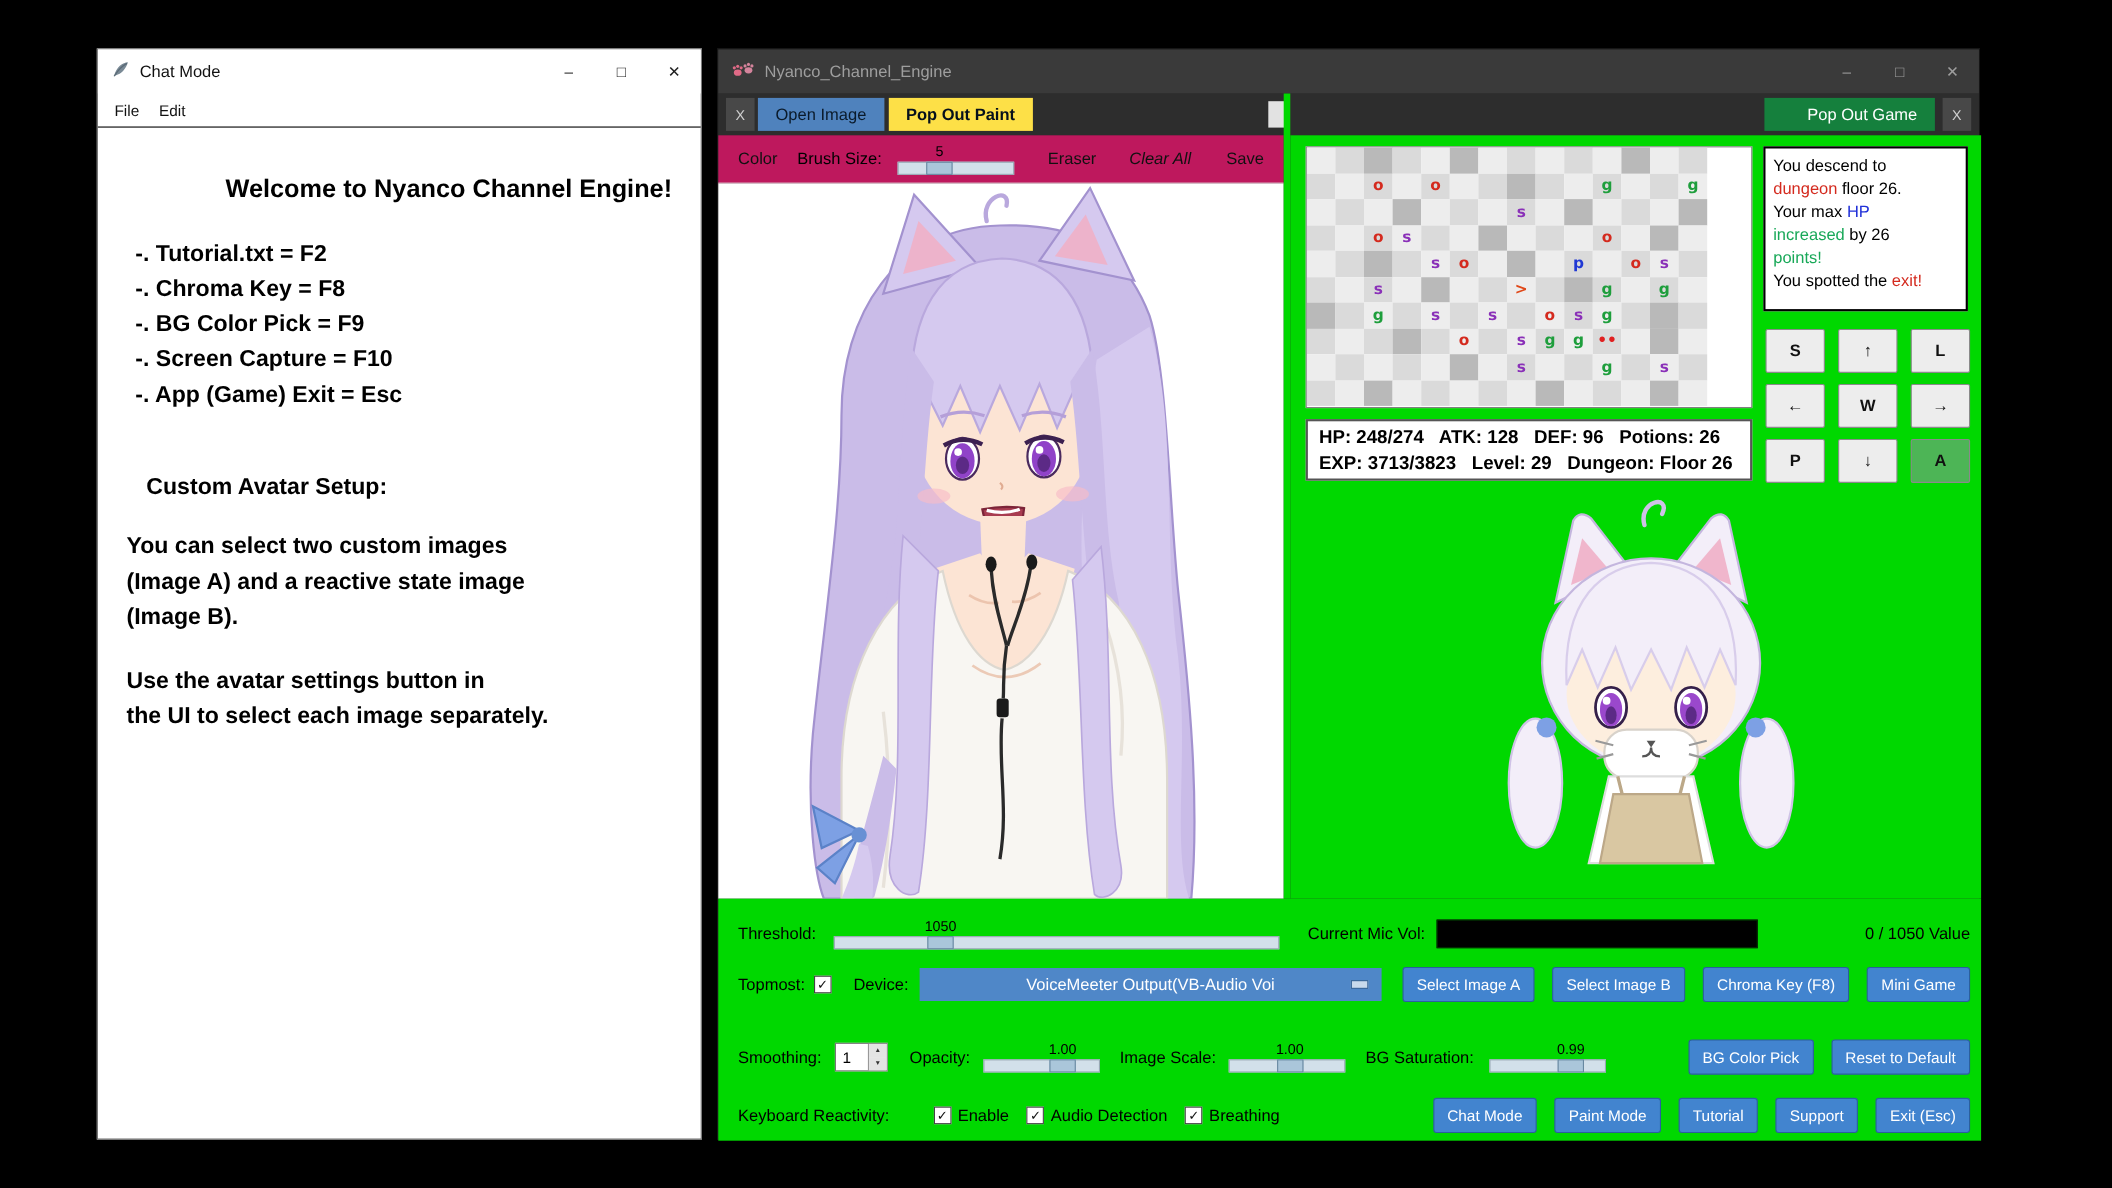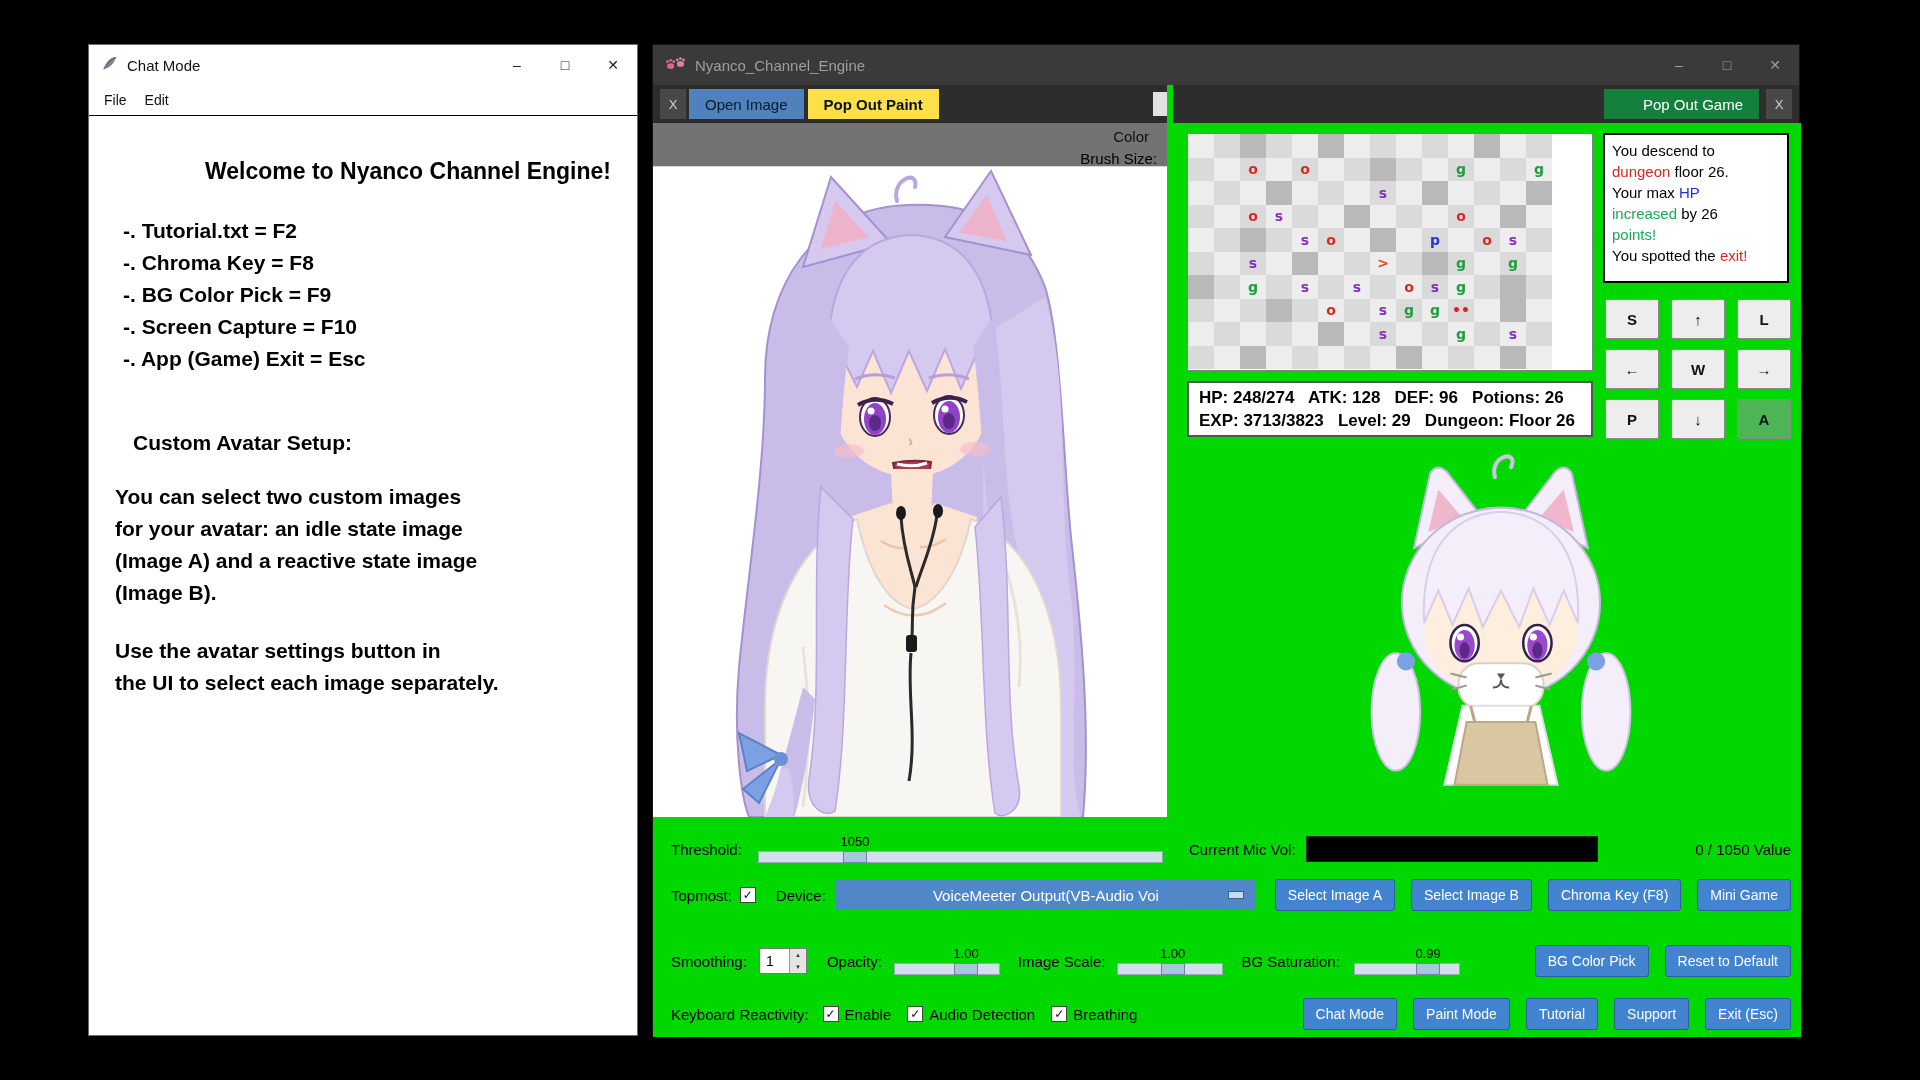--- a/index.html
+++ b/index.html
@@ -28,21 +28,21 @@
   .tabbar{position:absolute;left:0;top:40px;width:100%;height:38px;background:#2d2d2d;display:flex;align-items:center;padding:0 4px;box-sizing:border-box;}
   .tab-x{width:26px;height:30px;background:#484848;color:#cfcfcf;display:flex;align-items:center;justify-content:center;font-size:13px;margin:0 3px;}
   .tab{height:30px;padding:0 16px;display:flex;align-items:center;font-size:15px;margin-right:4px;white-space:nowrap;}
   .tab.open-image{background:#4f82bd;color:#0a1a2a;}
   .tab.paint{background:#fde047;color:#06101c;font-weight:bold;}
   .tab.game-btn{background:#15803d;color:#fff;margin-left:auto;padding-left:39px;}
   .tab-scrollbox{position:absolute;left:500px;top:7px;width:15px;height:24px;background:#e2e2e2;}
   .green-strip{position:absolute;left:514px;top:40px;width:6px;height:732px;background:#00d800;z-index:5;}
   
   .paint-col{position:absolute;left:0;top:78px;width:514px;height:694px;}
-  .paint-toolbar{height:44px;background:#737373;border-bottom:1px solid #d8d8d8;display:flex;align-items:flex-end;padding:0 10px;box-sizing:border-box;flex-direction:column;}
+  .paint-toolbar{height:44px;background:#be185d;border-bottom:1px solid #d8d8d8;display:flex;align-items:center;padding:0 10px;box-sizing:border-box;}
   .flat-btn{font-size:15px;color:#111;padding:5px 8px;background:transparent;border:none;font-family:inherit;white-space:nowrap;}
   .paint-canvas{position:absolute;top:44px;left:0;width:514px;height:650px;background:#fff;}
   
   .tkslider{position:relative;padding-top:16px;}
   .trough{position:relative;height:12px;background:#d2e0ea;border:1px solid #98a8b4;box-sizing:border-box;}
   .handle{position:absolute;top:16px;width:24px;height:12px;background:#aac6da;border:1px solid #6888a0;box-sizing:border-box;transform:translateX(-50%);}
   .sl-val{position:absolute;top:-1px;font-size:13px;color:#000;transform:translateX(-50%);font-weight:normal;white-space:nowrap;}
   #brush-slider{width:120px;margin-left:14px;}
   
   .game-area{position:absolute;left:520px;top:78px;width:628px;height:694px;background:#00d800;}
@@ -59,21 +59,21 @@
   .pad{position:absolute;left:432px;top:176px;width:186px;display:grid;grid-template-columns:repeat(3,54px);gap:10px 12px;}
   .pad-btn{height:40px;background:#ededed;border:1px solid #8a8a8a;font-size:15px;font-weight:bold;font-family:inherit;border-radius:2px;color:#111;}
   .pad-btn.active{background:#4db556;}
   .chibi{position:absolute;left:196px;top:328px;width:264px;height:364px;}
   
   .bottom-panel{position:absolute;left:0;top:772px;width:1148px;height:220px;background:#00d800;}
   .b-row{position:absolute;left:18px;right:10px;display:flex;align-items:center;}
   #row1{top:10px;height:44px;}
   #row2{top:62px;height:32px;}
   #row3{top:122px;height:44px;}
-  #row4{top:182px;height:30px;}
+  #row4{top:182px;height:30px;gap:26px;}
   .g-label{font-size:15px;color:#000;white-space:nowrap;}
   #threshold-slider{width:405px;margin-left:16px;}
   .mic-bar{width:290px;height:24px;background:#000;margin-left:10px;border:1px solid #003300;}
   .mic-val{margin-left:auto;font-size:15px;color:#000;white-space:nowrap;}
   .chk{display:flex;align-items:center;gap:6px;}
   .box{width:16px;height:16px;background:#fff;border:1px solid #444;display:flex;align-items:center;justify-content:center;font-size:12px;color:#111;box-sizing:border-box;}
   .clbl{font-size:15px;color:#000;white-space:nowrap;}
   .dropdown{margin-left:10px;width:420px;height:30px;background:#4f87c8;color:#fff;display:flex;align-items:center;justify-content:center;box-sizing:border-box;font-size:15px;position:relative;white-space:nowrap;}
   .dd-ind{position:absolute;right:12px;top:50%;transform:translateY(-50%);width:16px;height:8px;background:#c8daec;border:1px solid #2e5f96;box-sizing:border-box;}
   .btn-row{margin-left:auto;display:flex;gap:16px;}
@@ -113,21 +113,20 @@
     <div class="shortcuts">
         <div>-. Tutorial.txt = F2</div>
         <div>-. Chroma Key = F8</div>
         <div>-. BG Color Pick = F9</div>
         <div>-. Screen Capture = F10</div>
         <div>-. App (Game) Exit = Esc</div>
       </div>
     <div class="section-title">Custom Avatar Setup:</div>
     <div class="para" id="para1">
         <div>You can select two custom images</div>
-        <div>for your avatar: an idle state image</div>
         <div>(Image A) and a reactive state image</div>
         <div>(Image B).</div>
       </div>
     <div class="para" id="para2">
         <div>Use the avatar settings button in</div>
         <div>the UI to select each image separately.</div>
       </div>
   </div>
 </div>
 

